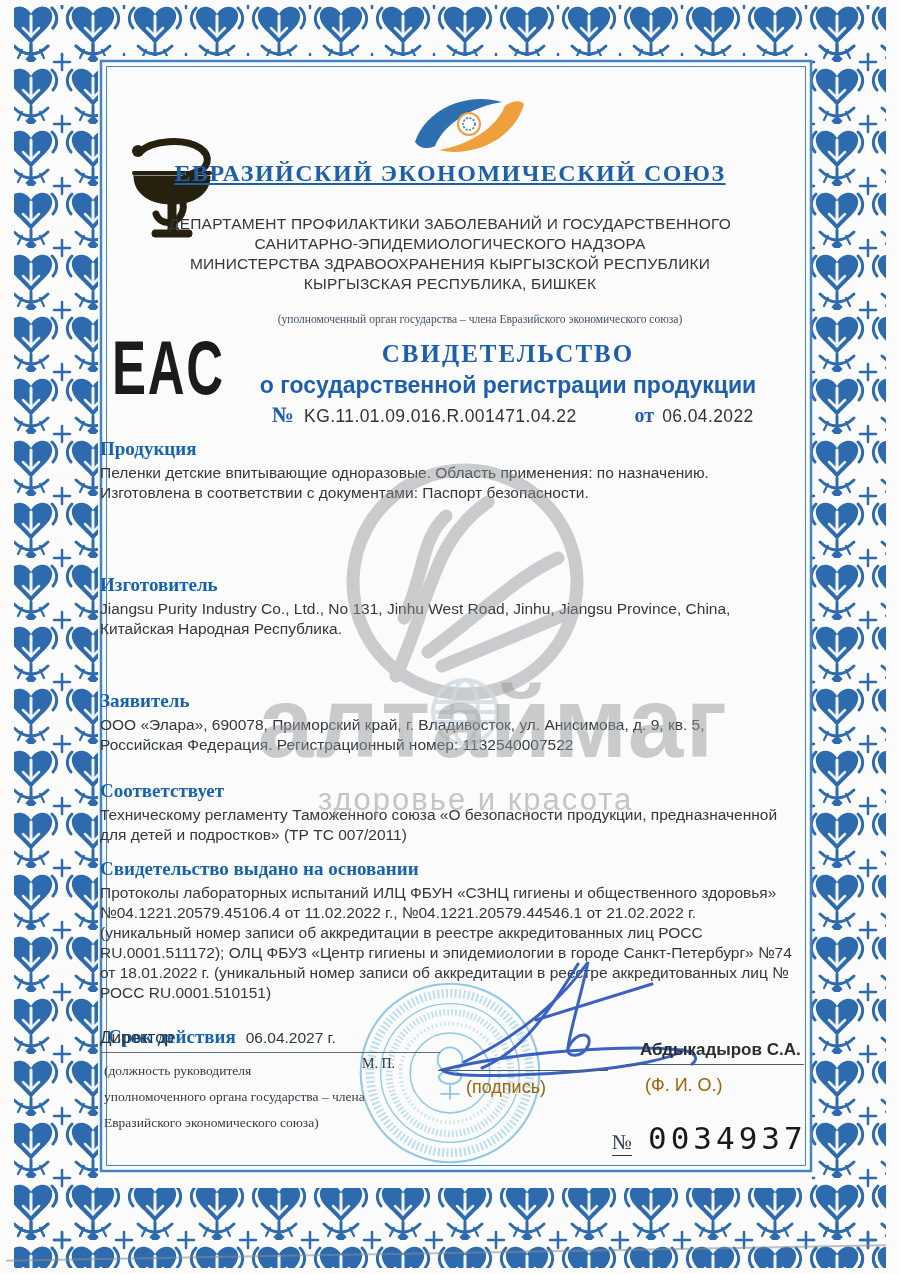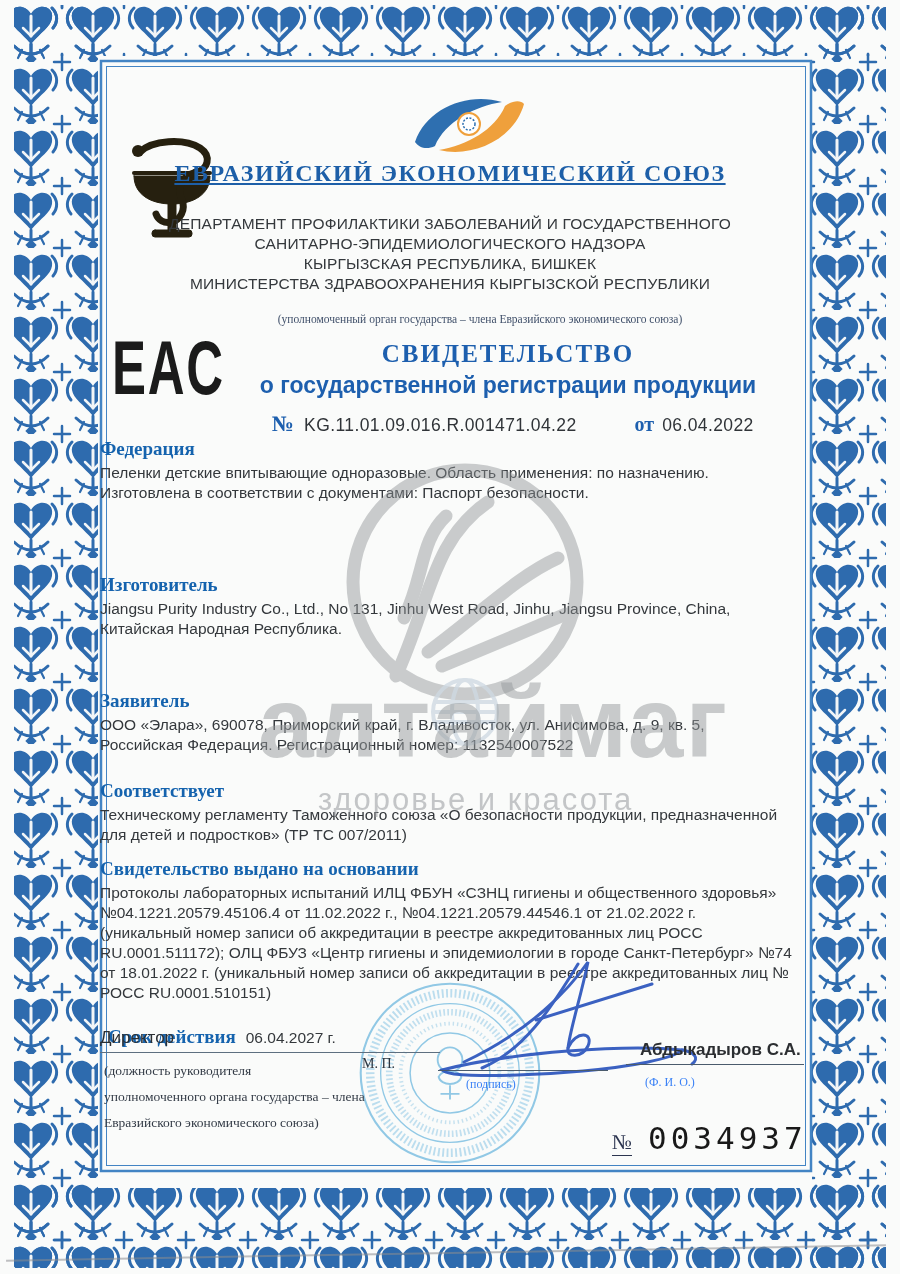--- a/index.html
+++ b/index.html
@@ -34,35 +34,35 @@
     font-size:25px;letter-spacing:2px;color:#1d5fae;
   }
   .cert-title2{
     width:560px;text-align:center;
     font-family:Liberation Sans, sans-serif;font-weight:bold;
     font-size:23px;color:#1d5fae;
   }
   .numrow{display:flex;align-items:baseline;}
   .no-label{font-family:"Liberation Serif",serif;font-weight:bold;font-size:22px;color:#1d5fae;margin-right:10px;}
   .no-value{font-size:17.5px;color:#303438;letter-spacing:.4px;}
-  .ot-label{font-family:"Liberation Serif",serif;font-weight:bold;font-size:20px;color:#1d5fae;margin:13px 8px 0 58px;}
+  .ot-label{font-family:"Liberation Serif",serif;font-weight:bold;font-size:20px;color:#1d5fae;margin:4px 8px 0 58px;}
   .section{width:716px;}
   .sec-h{
     font-family:"Liberation Serif",serif;font-weight:bold;
     font-size:19px;color:#1563ae;margin-bottom:3px;
   }
   .sec-line{display:block;font-size:15.5px;line-height:20px;color:#34383c;}
   .validity-row{display:flex;align-items:baseline;}
   .validity-row .sec-h{margin:0 10px 0 0;}
   .validity-val{font-size:15.5px;color:#34383c;}
   .sig-pos{font-size:17px;color:#2b2f33;}
   .u-line{border-bottom:1.5px solid #5d6f80;}
   .note-line{display:block;font-family:"Liberation Serif",serif;font-size:13.5px;line-height:26px;color:#333b46;}
   .mp-label{font-family:"Liberation Serif",serif;font-size:14px;color:#2e3640;}
-  .cap{font-family:Liberation Serif, serif;font-size:12px;color:#3b82f6;}
+  .cap{font-family:Liberation Sans, sans-serif;font-size:18px;color:#a16207;}
   .sig-name{font-size:17px;color:#2b2e31;}
   .serial{display:flex;align-items:baseline;}
   .serial-no{font-family:"Liberation Serif",serif;font-size:21px;color:#2c3550;border-bottom:1px solid #2c3550;margin-right:16px;}
   .serial-digits{font-family:"DejaVu Sans Mono","Liberation Mono",monospace;font-size:31px;letter-spacing:4px;color:#191919;}
   
   .wm-brand{
     font-weight:bold;font-size:100px;line-height:1;letter-spacing:2px;
     color:rgba(150,153,156,.50);white-space:nowrap;
   }
   .wm-tagline{
@@ -120,40 +120,40 @@
       <path d="M70,36 C56,40 50,52 56,64 C60,74 54,84 46,86 C38,88 32,84 30,78" stroke-width="7"></path>
       <circle cx="12" cy="15" r="6" fill="#26200f" stroke="none"></circle>
     </g>
   </svg>
 
   <div class="abs union-title" style="left:0;top:160px;">ЕВРАЗИЙСКИЙ ЭКОНОМИЧЕСКИЙ СОЮЗ</div>
 
   <div class="abs dept" style="left:0;top:214px;">
     <span class="sec-line dept">ДЕПАРТАМЕНТ ПРОФИЛАКТИКИ ЗАБОЛЕВАНИЙ И ГОСУДАРСТВЕННОГО</span>
     <span class="sec-line dept">САНИТАРНО-ЭПИДЕМИОЛОГИЧЕСКОГО НАДЗОРА</span>
+    <span class="sec-line dept">МИНИСТЕРСТВА ЗДРАВООХРАНЕНИЯ КЫРГЫЗСКОЙ РЕСПУБЛИКИ</span>
     <span class="sec-line dept">КЫРГЫЗСКАЯ РЕСПУБЛИКА, БИШКЕК</span>
-    <span class="sec-line dept">МИНИСТЕРСТВА ЗДРАВООХРАНЕНИЯ КЫРГЫЗСКОЙ РЕСПУБЛИКИ</span>
   </div>
 
   <div class="abs authority-note" style="left:30px;top:313px;">(уполномоченный орган государства – члена Евразийского экономического союза)</div>
 
   <div class="abs eac-mark" style="left:112px;top:330px;">EAC</div>
 
   <div class="abs cert-title1" style="left:228px;top:340px;">СВИДЕТЕЛЬСТВО</div>
   <div class="abs cert-title2" style="left:228px;top:372px;">о государственной регистрации продукции</div>
 
   <div class="abs numrow" style="left:272px;top:400px;">
     <span class="no-label">№</span>
     <span class="no-value">KG.11.01.09.016.R.001471.04.22</span>
     <span class="ot-label">от</span>
     <span class="no-value">06.04.2022</span>
   </div>
 
   <div class="abs section" style="left:100px;top:438px;">
-    <div class="sec-h">Федерация</div>
+    <div class="sec-h">Продукция</div>
     <span class="sec-line">Пеленки детские впитывающие одноразовые. Область применения: по назначению.</span>
     <span class="sec-line">Изготовлена в соответствии с документами: Паспорт безопасности.</span>
   </div>
 
   <div class="abs section" style="left:100px;top:574px;">
     <div class="sec-h">Изготовитель</div>
     <span class="sec-line">Jiangsu Purity Industry Co., Ltd., No 131, Jinhu West Road, Jinhu, Jiangsu Province, China,</span>
     <span class="sec-line">Китайская Народная Республика.</span>
   </div>
 

